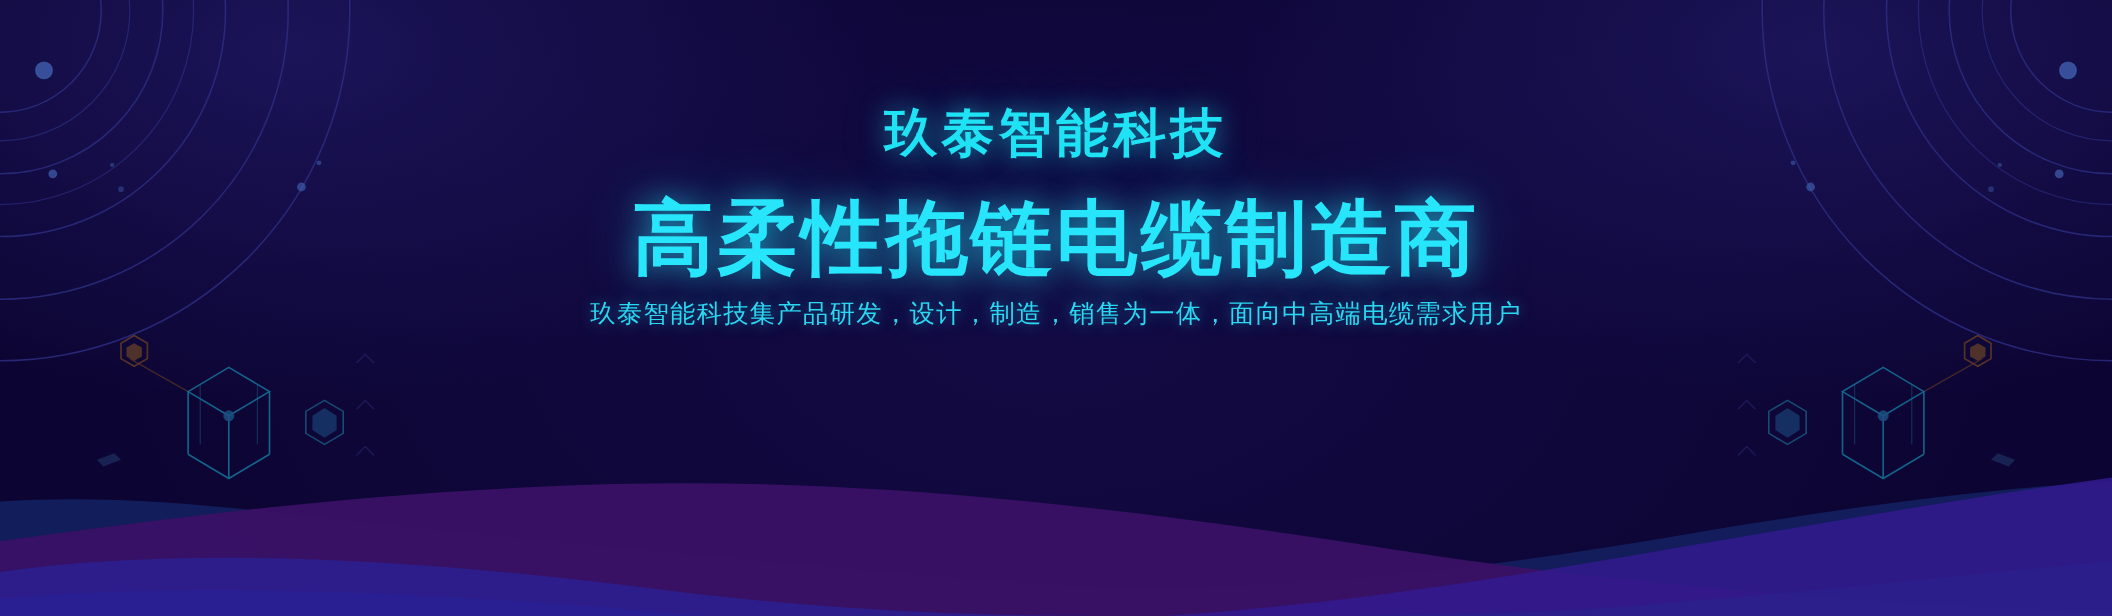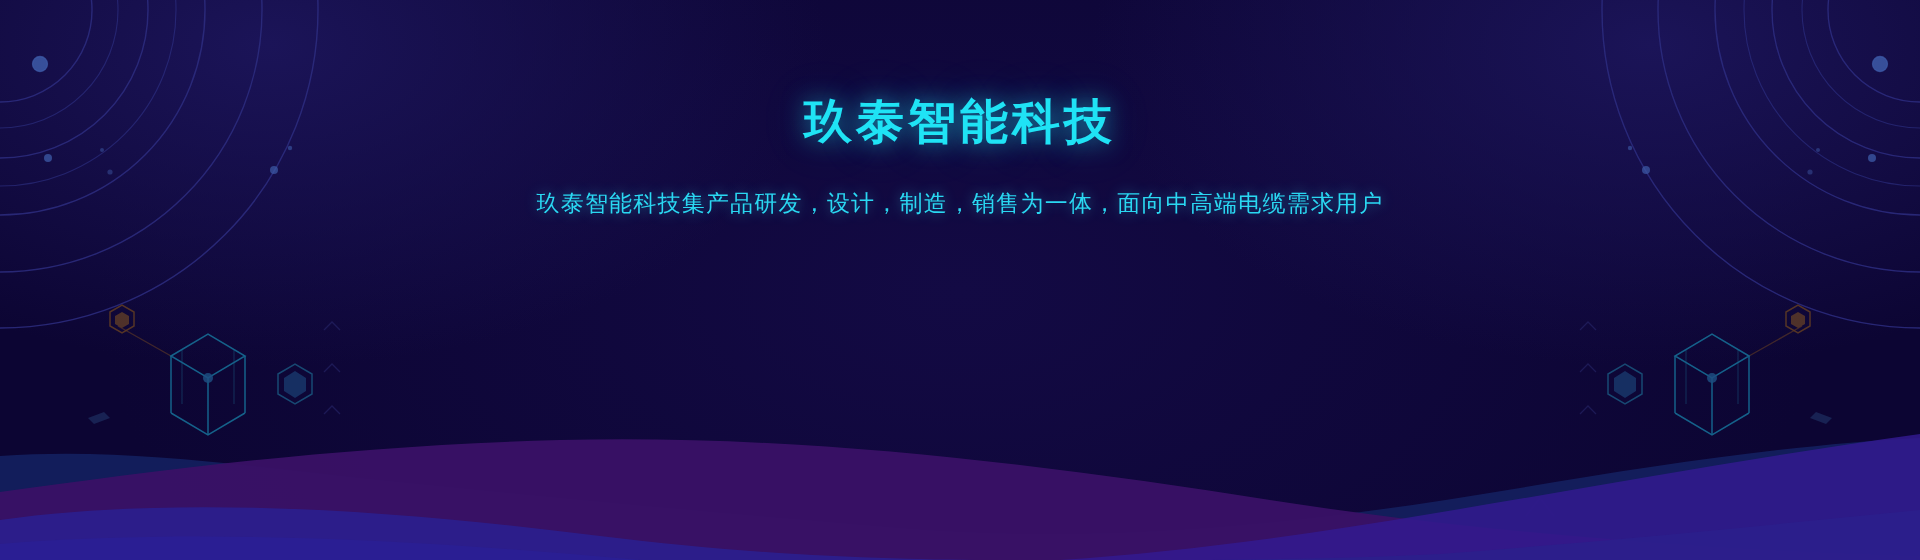--- a/index.html
+++ b/index.html
@@ -57,21 +57,21 @@
   .headline {
     margin-top:34px;
     font-size:74px;
     font-weight:bold;
     letter-spacing:3px;
     color:#27e6fb;
     line-height:1;
     text-shadow:0 0 26px rgba(39,230,251,.6), 0 0 64px rgba(39,230,251,.28);
   }
   .tagline {
-    margin-top:46px;
+    margin-top:20px;
     font-size:23px;
     letter-spacing:1.2px;
     color:#2ad8f2;
     line-height:1;
     text-shadow:0 0 14px rgba(42,216,242,.45);
   }
 </style>
 </head>
 <body>
 
@@ -223,16 +223,17 @@
                L0 200 Z" fill="#2b1f8c" opacity=".95"></path>
       <path d="M1920 150 C 1760 166 1600 182 1440 194 C 1320 200 1200 200 1120 200
                L1920 200 Z" fill="#2b1f8c" opacity=".9"></path>
 
       <path d="M0 184 C 200 168 420 180 640 200 L0 200 Z" fill="#2a1f94" opacity=".9"></path>
     </svg>
   </div>
 
   <div class="copy">
     <div class="eyebrow">玖泰智能科技</div>
+    <h1 class="headline">高柔性拖链电缆制造商</h1>
     <p class="tagline">玖泰智能科技集产品研发，设计，制造，销售为一体，面向中高端电缆需求用户</p>
   </div>
 
 </div>
 
 </body></html>

